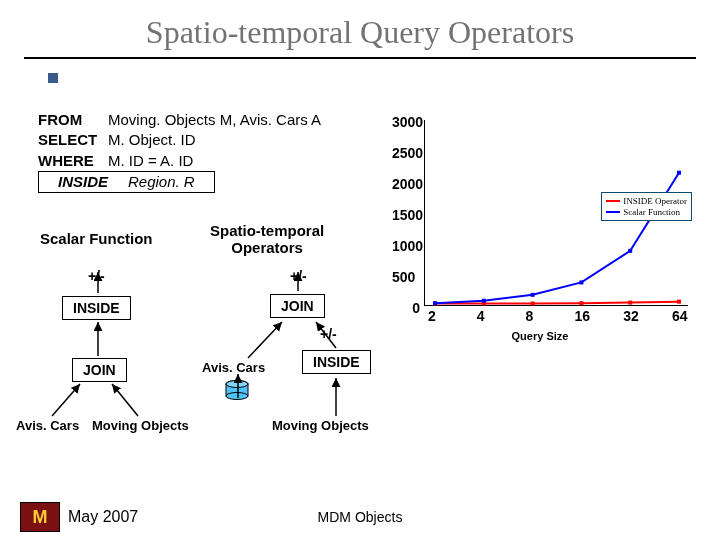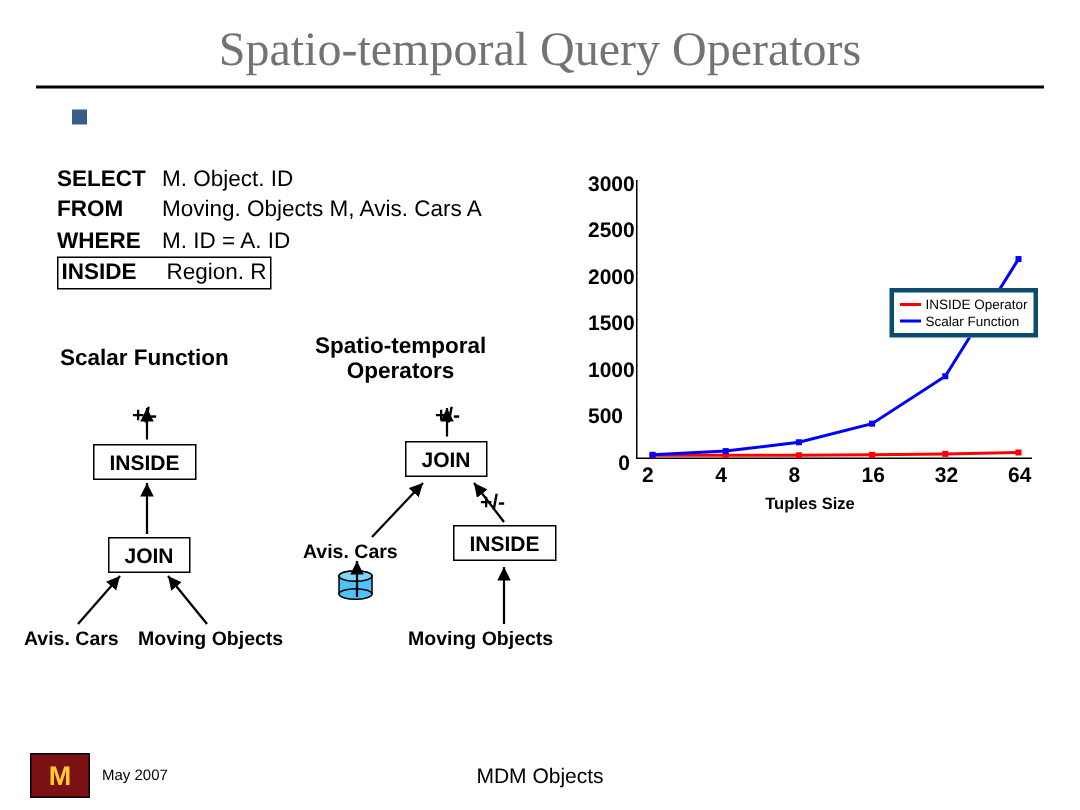--- a/index.html
+++ b/index.html
@@ -41,22 +41,23 @@
   }
   .sql {
     position: absolute;
     left: 38px; top: 110px;
     font-size: 15px;
     line-height: 1.35;
   }
   .sql .kw { font-weight: bold; display:inline-block; width:70px;}
   .sql-highlight {
     border: 1.5px solid #000;
-    padding: 0 2px;
+    padding: 0 19px;
     display: inline-block;
+    font-style: italic;
   }
   .scalar-title {
     position: absolute;
     left: 40px; top: 230px;
     font-weight: bold;
     font-size: 15px;
   }
   .sto-title {
     position: absolute;
     left: 210px; top: 222px;
@@ -108,24 +109,25 @@
   .chart .xlabel {
     position: absolute;
     left: 0; right: 0; bottom: 0;
     text-align: center;
     font-size: 11px;
     font-weight: bold;
   }
   .legend {
     position: absolute;
     right: -4px; top: 72px;
-    border: 3px solid #0c4a6e;
+    border: 1px solid #0c4a6e;
     background: #fff;
     font-size: 9px;
     padding: 2px 4px;
+    font-family: Liberation Serif, serif;
   }
   .legend-row { display: flex; align-items: center; gap: 3px; margin: 1px 0;}
   .swatch { width: 14px; height: 2px; }
 
   .footer {
     position: absolute;
     bottom: 8px; left: 0; right: 0;
     display: flex;
     align-items: center;
     justify-content: space-between;
@@ -133,21 +135,21 @@
   }
   .logo-m {
     width: 40px; height: 30px;
     background: #7b1113;
     color: #fc3;
     font-weight: bold;
     font-size: 18px;
     display: flex; align-items: center; justify-content: center;
     border: 1px solid #000;
   }
-  .footer-date { font-size: 10px; margin-left: 8px; }
+  .footer-date { font-size: 16px; margin-left: 8px; }
   .footer-left { display: flex; align-items: center; }
   .footer-center { position:absolute; left:50%; transform:translateX(-50%); font-size:14px;}
   .footer-right { display: flex; align-items: center; gap: 8px;}
   .pagenum { font-style: italic; font-weight: bold; font-size: 18px;}
   .logo-p {
     width: 40px; height: 30px;
     color: #000;
     font-style: italic;
     font-weight: bold;
     font-size: 18px;
@@ -163,22 +165,22 @@
 <body>
 
 <div class="title">Spatio-temporal Query Operators</div>
 <hr class="hr">
 
 <div class="subtitle-row">
   <div class="bullet"></div>
 </div>
 
 <div class="sql">
+  <div><span class="kw">FROM</span><span>Moving. Objects M, Avis. Cars A</span></div>
   <div><span class="kw">SELECT</span><span>M. Object. ID</span></div>
-  <div><span class="kw">FROM</span><span>Moving. Objects M, Avis. Cars A</span></div>
   <div><span class="kw">WHERE</span><span>M. ID = A. ID</span></div>
   <div class="sql-highlight"><span class="kw">INSIDE</span><span>Region. R</span></div>
 </div>
 
 <div class="scalar-title">Scalar Function</div>
 <div class="sto-title">
   <span>Spatio-temporal</span><br>
   <span>Operators</span>
 </div>
 
@@ -273,21 +275,21 @@
     </div>
   <div id="yticks">
       <div class="tick" style="right: 280px; left: 12px; top: 188px; text-align: right; width: 28px;">0</div>
       <div class="tick" style="right: 280px; left: 12px; top: 157px; text-align: left; width: 28px;">500</div>
       <div class="tick" style="right: 280px; left: 12px; top: 126px; text-align: center; width: 28px;">1000</div>
       <div class="tick" style="right: 280px; left: 12px; top: 95px; text-align: right; width: 28px;">1500</div>
       <div class="tick" style="right: 280px; left: 12px; top: 64px; text-align: right; width: 28px;">2000</div>
       <div class="tick" style="right: 280px; left: 12px; top: 33px; text-align: right; width: 28px;">2500</div>
       <div class="tick" style="right: 280px; left: 12px; top: 2px; text-align: right; width: 28px;">3000</div>
     </div>
-  <div class="xlabel">Tuples Size</div>
+  <div class="xlabel">Query Size</div>
 </div>
 
 <div class="footer">
   <div class="footer-left">
     <div class="logo-m">M</div>
     <span class="footer-date">May 2007</span>
   </div>
   <div class="footer-center">MDM Objects</div>
 </div>
 

